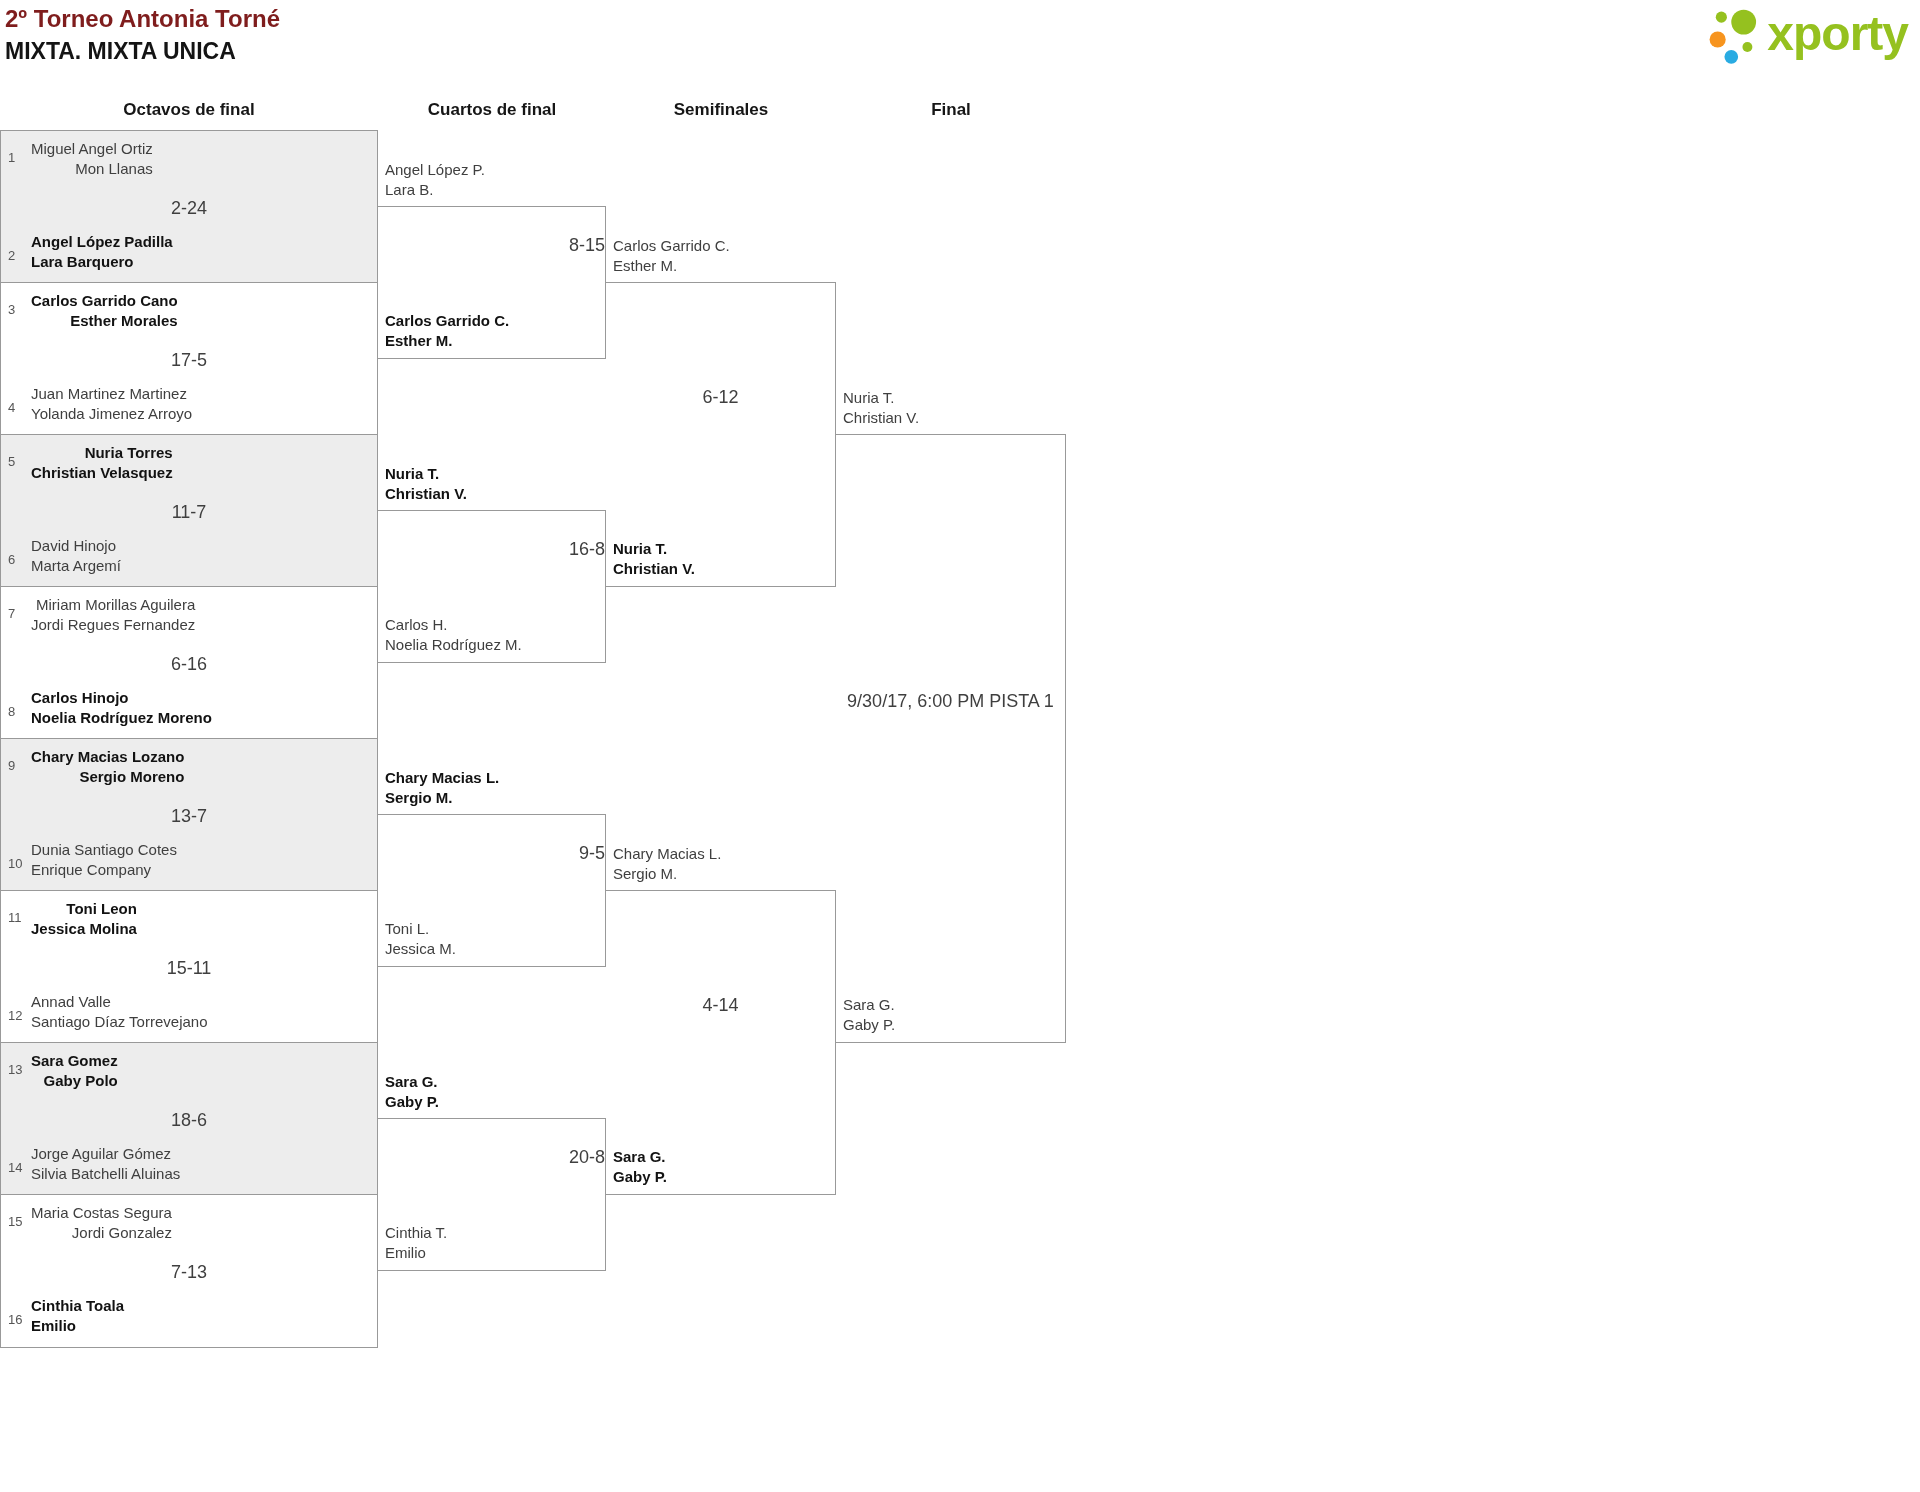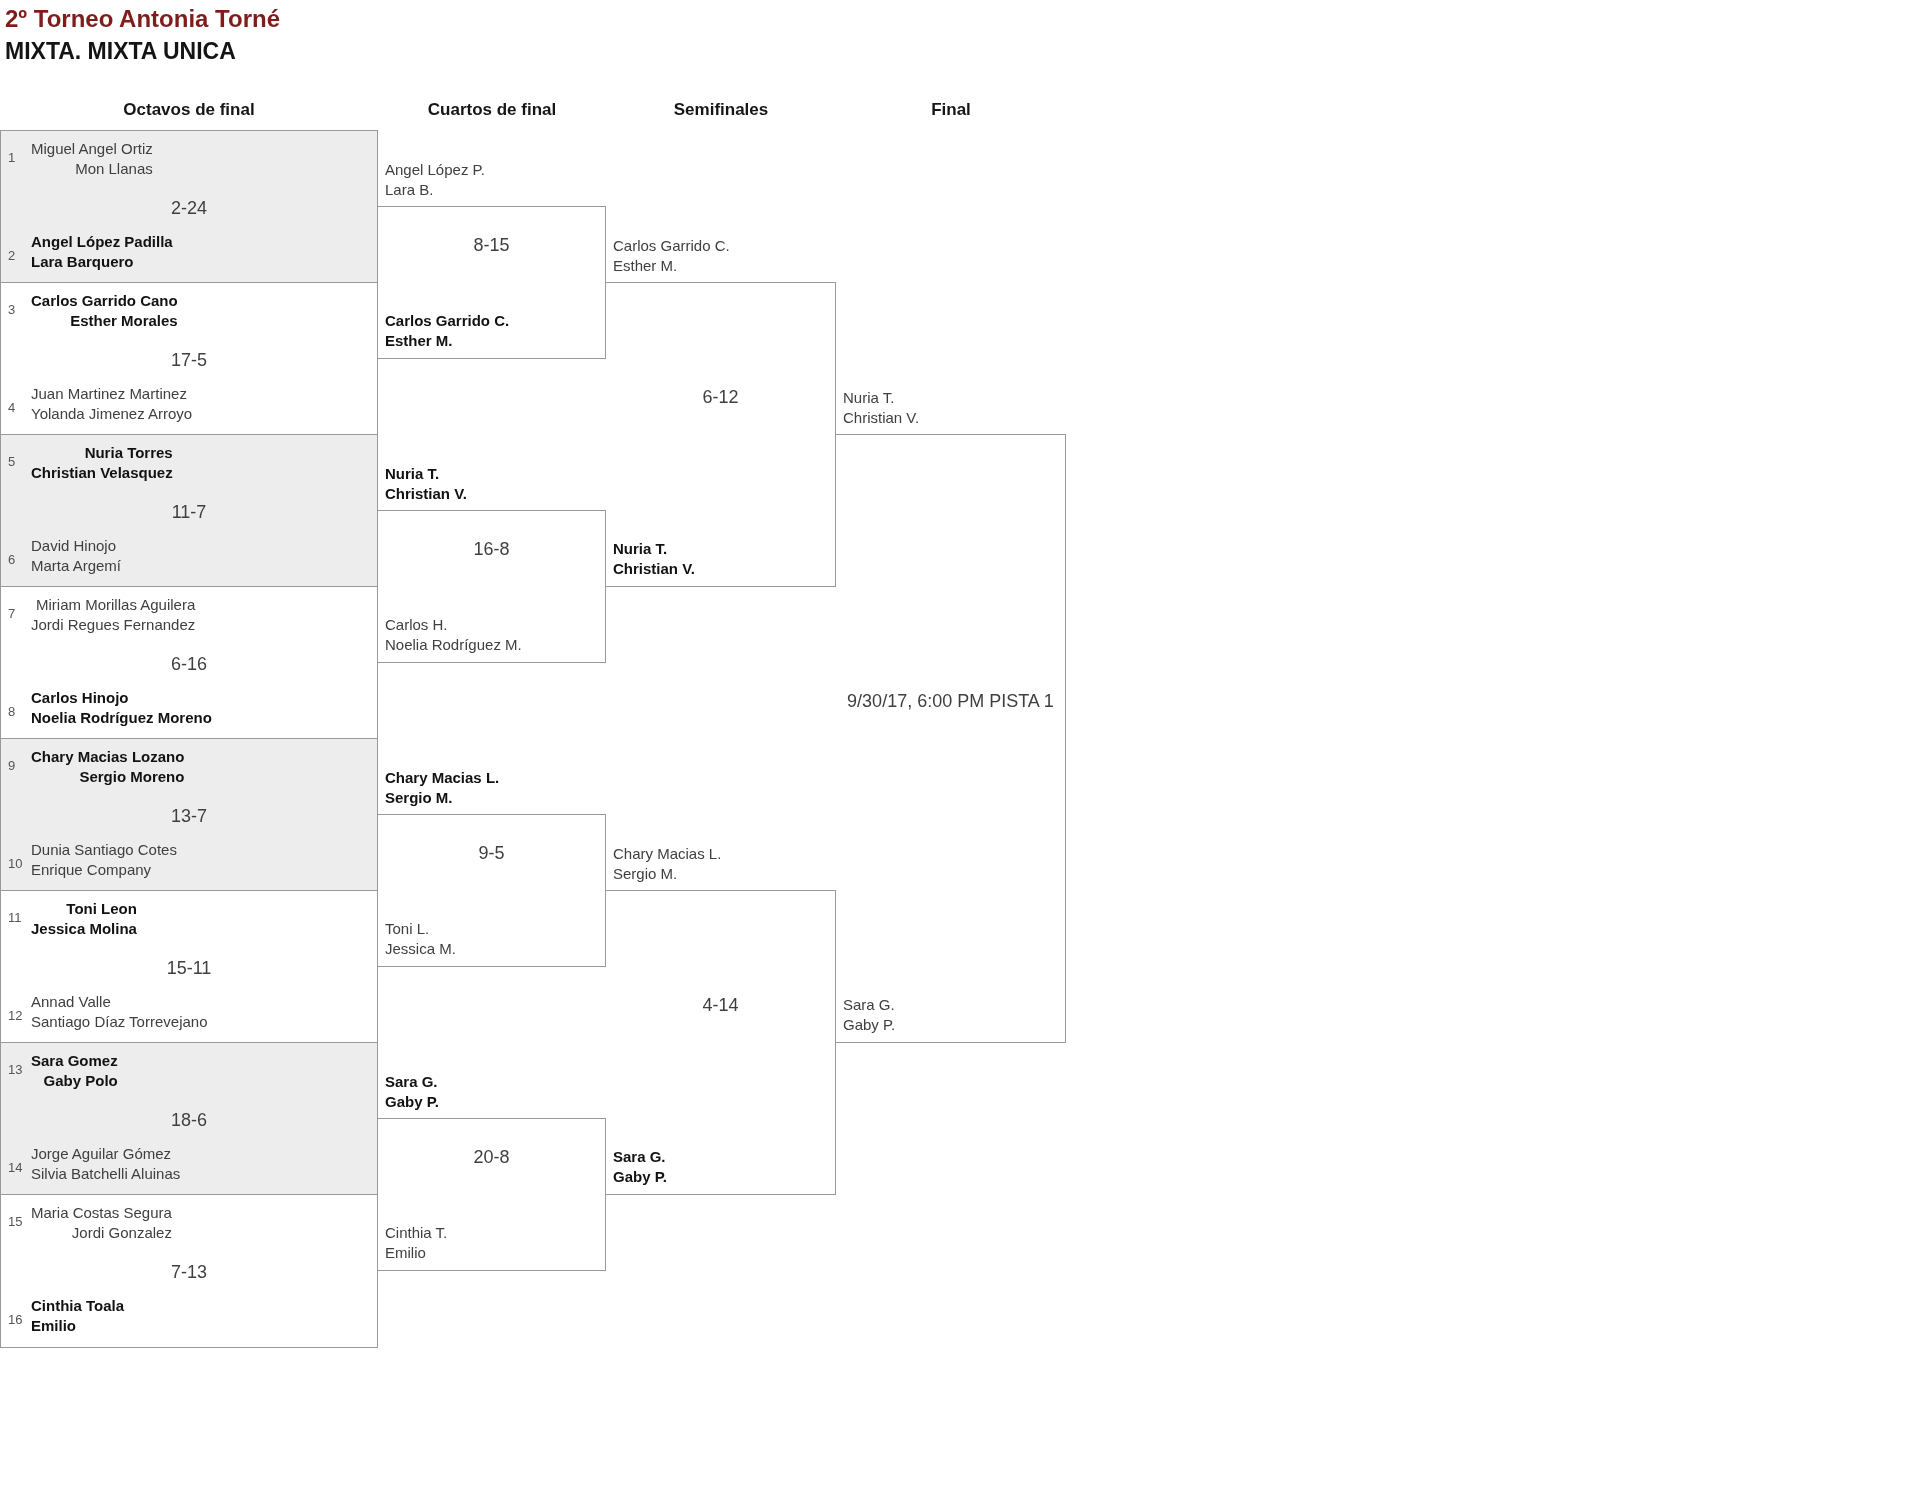--- a/index.html
+++ b/index.html
@@ -41,32 +41,42 @@
 
   
   .mbox { position:absolute; border:1px solid #999; border-left:none; }
   .qf  { left:378px; width:228px; height:153px; }
   .qf1 { top:206px; } .qf2 { top:510px; } .qf3 { top:814px; } .qf4 { top:1118px; }
   .sf  { left:606px; width:230px; height:305px; }
   .sf1 { top:282px; } .sf2 { top:890px; }
   .fin { left:836px; width:230px; height:609px; top:434px; }
   .mbox .team-top    { position:absolute; left:7px; top:-47px; }
   .mbox .team-bottom { position:absolute; left:7px; bottom:7px; }
-  .qf  .score { top:28px; }
+  .qf  .score { top:28px;text-align:right; }
   .sf  .score { top:104px; }
   .fin .score { top:256px; }
 </style>
 </head>
 <body>
 
 <div class="page">
 
   <div class="title">2º Torneo Antonia Torné</div>
   <div class="subtitle">MIXTA. MIXTA UNICA</div>
 
+  <div class="logo">
+    <svg width="56" height="62" viewBox="0 0 44 50">
+      <circle cx="11" cy="9" r="4.5" fill="#95c11f"></circle>
+      <circle cx="29" cy="13" r="10" fill="#95c11f"></circle>
+      <circle cx="8" cy="27" r="6.5" fill="#f7941e"></circle>
+      <circle cx="19" cy="41" r="5.5" fill="#29abe2"></circle>
+      <circle cx="32" cy="33" r="4" fill="#95c11f"></circle>
+    </svg>
+    <span class="logo-text">xporty</span>
+  </div>
 
   <div class="round-header rh-oct">Octavos de final</div>
   <div class="round-header rh-qf">Cuartos de final</div>
   <div class="round-header rh-sf">Semifinales</div>
   <div class="round-header rh-fin">Final</div>
 
   <div class="oct-col">
 
     <div class="oct-match shade">
       <span class="seed s1">1</span>

